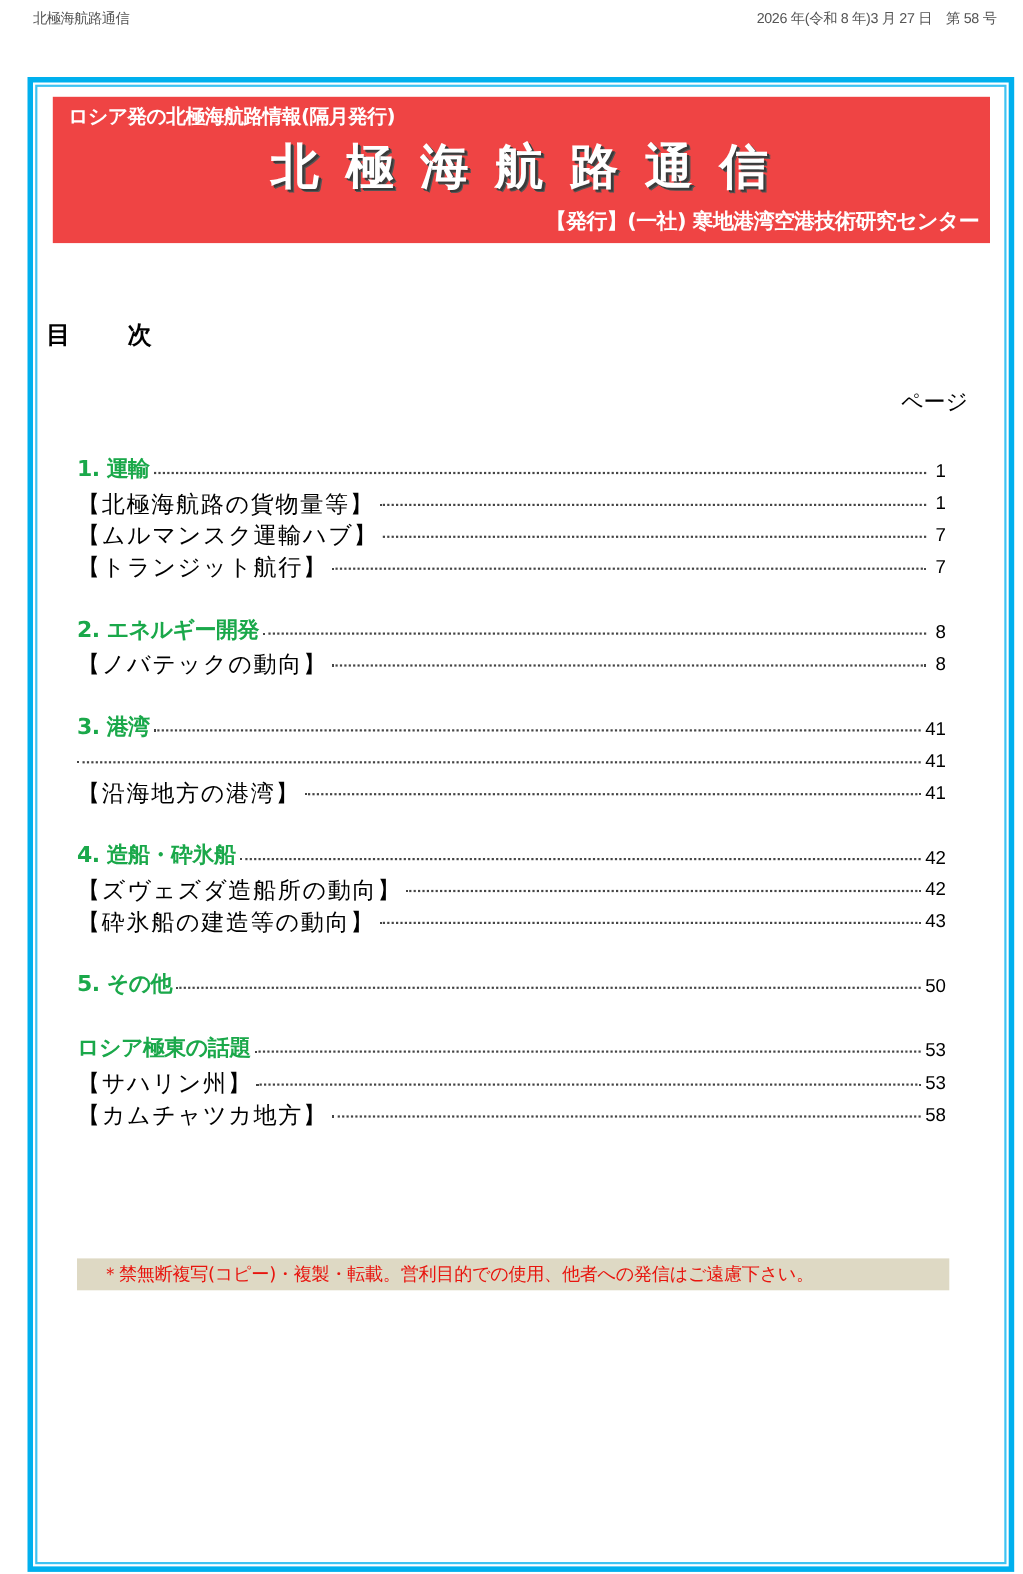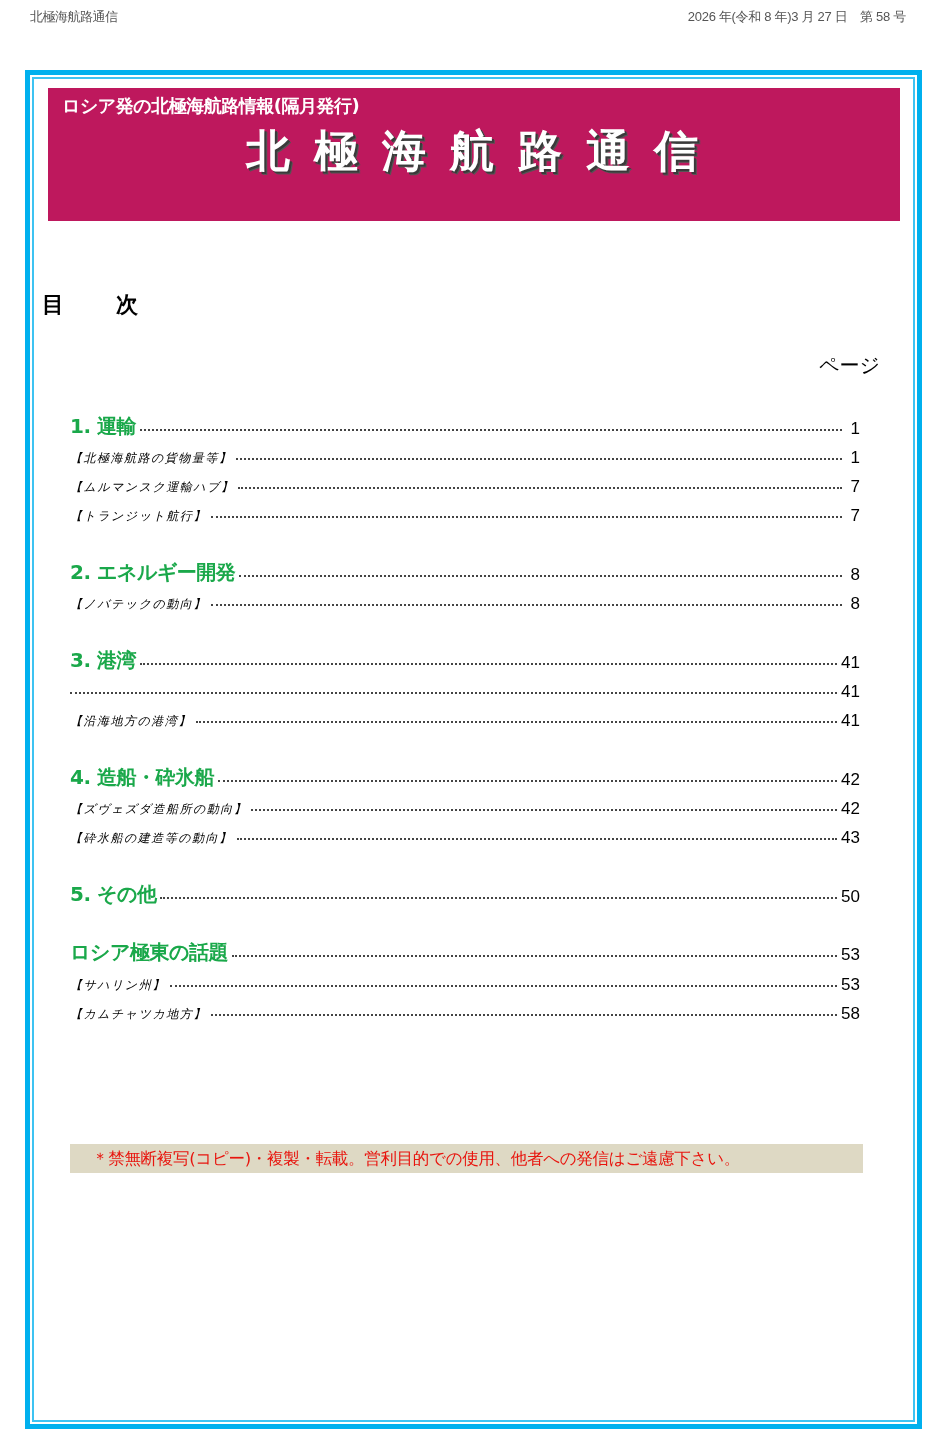--- a/index.html
+++ b/index.html
@@ -54,21 +54,21 @@
       background: #ffffff;
     }
 
     
     .banner {
       position: absolute;
       left: 48px;
       top: 88px;
       width: 852px;
       height: 133px;
-      background: #be185d;
+      background: #ef4444;
       color: #ffffff;
       font-weight: bold;
     }
     .banner .subtitle {
       position: absolute;
       left: 14px;
       top: 6px;
       font-size: 18px;
       letter-spacing: -0.5px;
     }
@@ -144,24 +144,23 @@
       min-width: 14px;
     }
     .toc-row.section .label {
       color: #1aa84a;
       font-weight: bold;
       font-size: 20px;
       line-height: 28px;
       letter-spacing: -0.5px;
     }
     .toc-row.sub .label {
-      font-size: 12px;
+      font-size: 21px;
       line-height: 22px;
       letter-spacing: 1.5px;
-      font-style: italic;
     }
     .toc-row.sub {
       height: 29.3px;
     }
     .toc-gap { height: 29px; }
 
     
     .notice {
       position: absolute;
       left: 70px;
@@ -190,20 +189,21 @@
   <div class="frame-gap">
     <div class="frame-line">
       <div class="frame-inner"></div>
     </div>
   </div>
 </div>
 
 <div class="banner">
   <div class="subtitle">ロシア発の北極海航路情報(隔月発行)</div>
   <div class="title">北極海航路通信</div>
+  <div class="publisher">【発行】(一社) 寒地港湾空港技術研究センター</div>
 </div>
 
 <div class="toc-title">目次</div>
 <div class="page-label">ページ</div>
 
 <div class="toc">
 
   <div class="toc-row section">
     <span class="label">1. 運輸</span>
     <span class="leader"></span>

